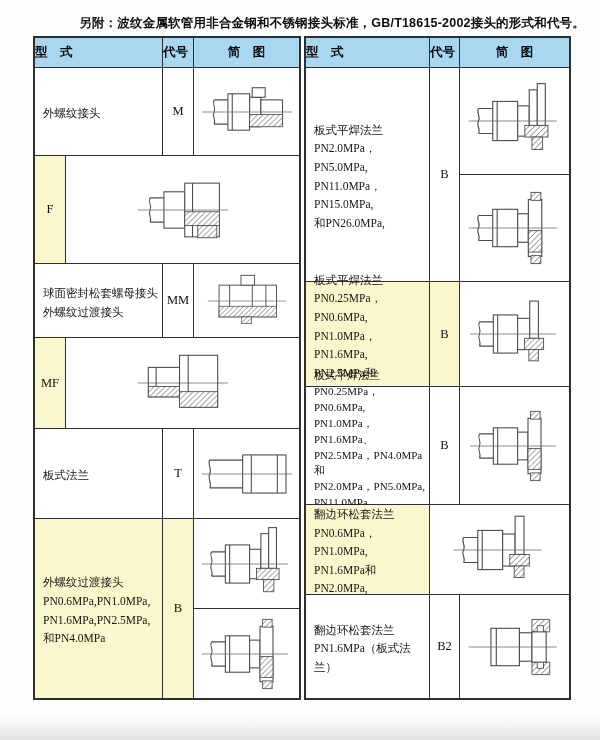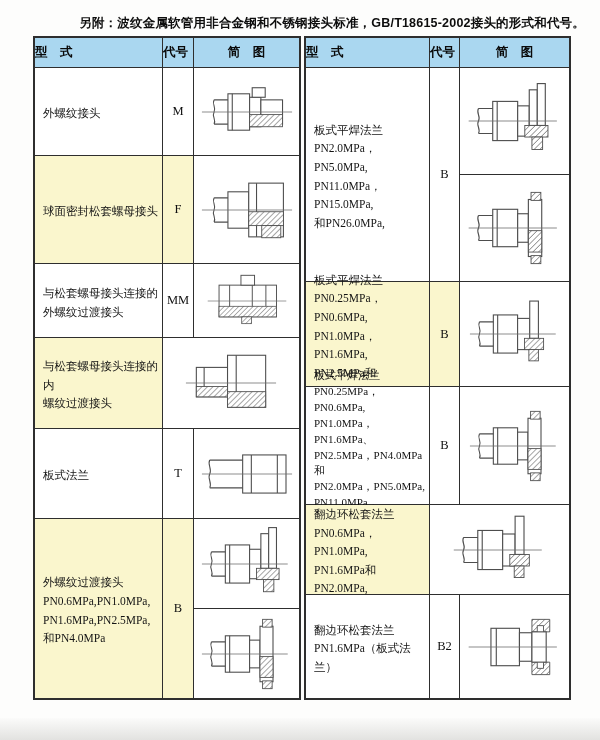--- a/index.html
+++ b/index.html
@@ -182,56 +182,52 @@
         <div class="c c-diag">
           <div class="sub">
               <svg class="fit" viewBox="0 0 110 90">
                 <use href="#sym-male-thread"></use>
               </svg>
             </div>
         </div>
       </div>
 
       <div class="row hl" style="height:108px">
-        <div class="c c-type">
-            <span class="type-text">球面密封松套螺母接头</span>
-          </div>
         <div class="c c-code">
             <span class="code-text">F</span>
           </div>
         <div class="c c-diag">
           <div class="sub">
               <svg class="fit" viewBox="0 0 110 90">
                 <use href="#sym-swivel-nut"></use>
               </svg>
             </div>
         </div>
       </div>
 
       <div class="row" style="height:74px">
         <div class="c c-type">
-            <span class="type-text">与松套螺母接头连接的
+            <span class="type-text">球面密封松套螺母接头
 外螺纹过渡接头</span>
           </div>
         <div class="c c-code">
             <span class="code-text">MM</span>
           </div>
         <div class="c c-diag">
           <div class="sub">
               <svg class="fit" style="height:68px" viewBox="0 0 110 90">
                 <use href="#sym-nipple-mm"></use>
               </svg>
             </div>
         </div>
       </div>
 
       <div class="row hl" style="height:91px">
-        <div class="c c-type">
-            <span class="type-text">与松套螺母接头连接的内
-螺纹过渡接头</span>
+        <div class="c c-code">
+            <span class="code-text">MF</span>
           </div>
         <div class="c c-diag">
           <div class="sub">
               <svg class="fit" viewBox="0 0 110 90">
                 <use href="#sym-nipple-mf"></use>
               </svg>
             </div>
         </div>
       </div>
 

